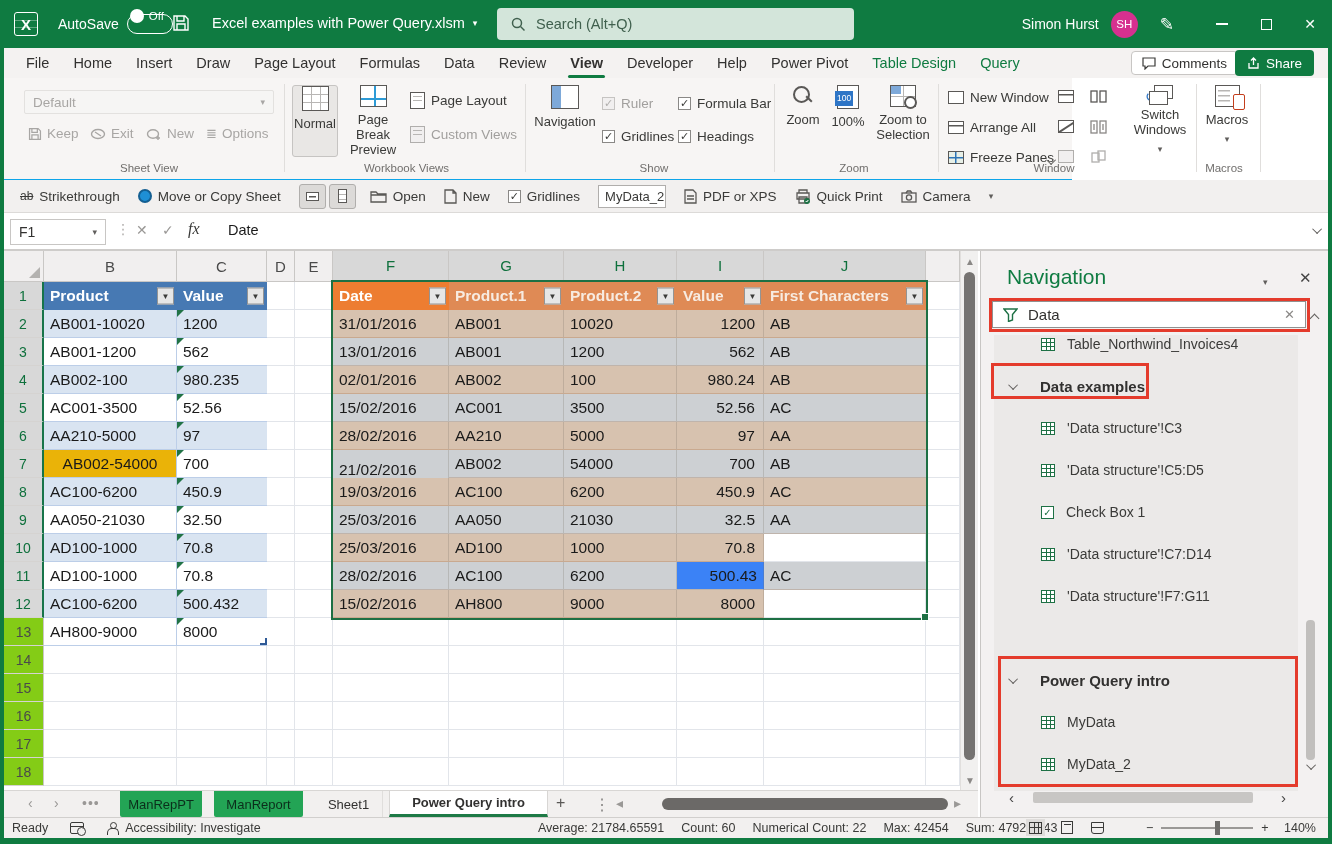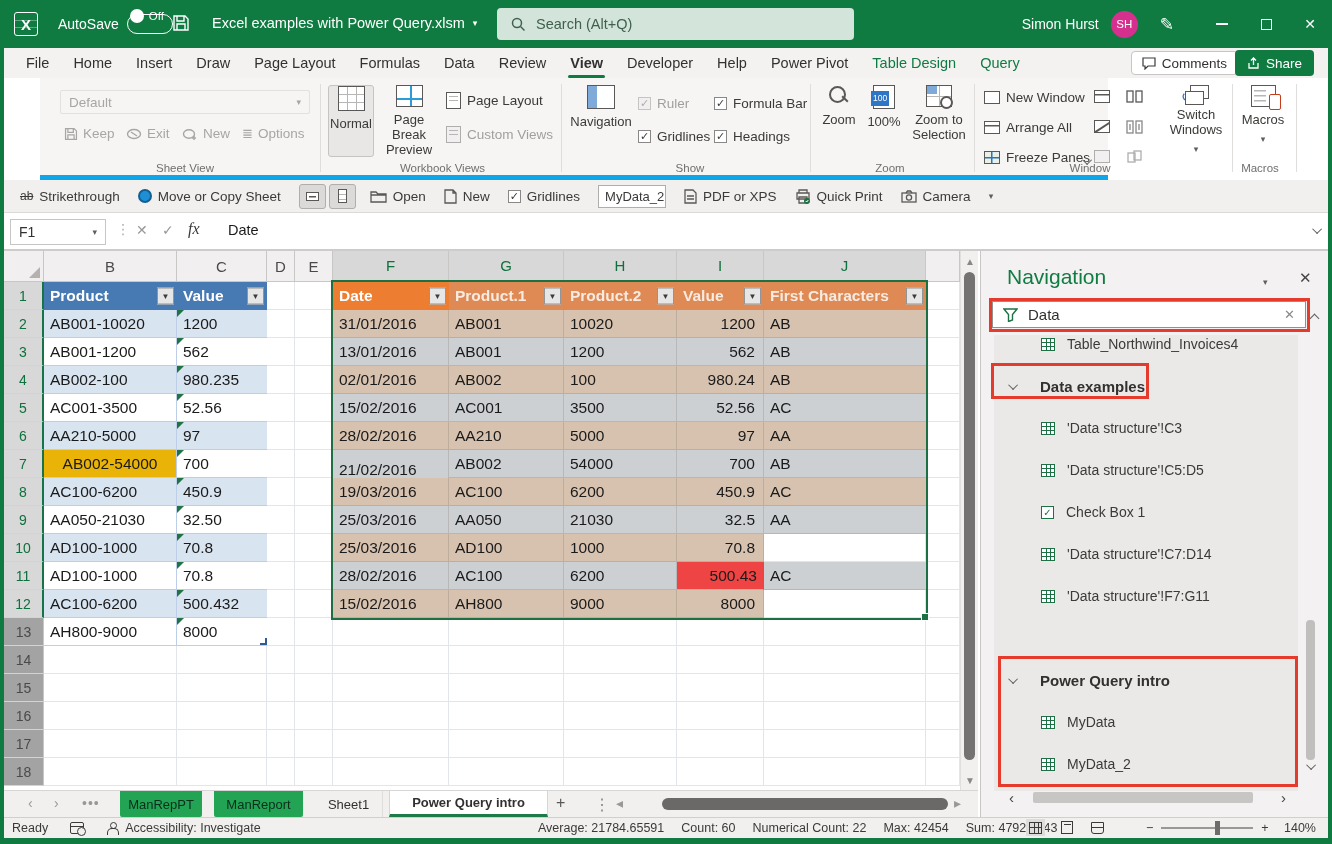--- a/index.html
+++ b/index.html
@@ -29,21 +29,21 @@
   
   #tabrow { position:absolute; left:4px; top:48px; width:1324px; height:30px; background:#F4F2F1; display:flex; align-items:center; padding-left:10px; }
   .rtab { padding:0 12px; font-size:14.5px; color:#323130; height:30px; display:flex; align-items:center; position:relative; }
   .rtab.active { font-weight:600; }
   .rtab.active::after { content:""; position:absolute; left:10px; right:10px; bottom:0; height:3px; background:#0F7B41; border-radius:2px; }
   .rtab.contextual { color:#0F7B41; }
   .comments-btn { position:absolute; right:90px; top:3px; height:24px; border:1px solid #C8C6C4; border-radius:4px; background:#fff; display:flex; align-items:center; gap:6px; padding:0 10px; font-size:13.5px; color:#323130; }
   .share-btn { position:absolute; right:14px; top:2px; height:26px; border-radius:4px; background:#0F7B41; color:#fff; display:flex; align-items:center; gap:6px; padding:0 12px; font-size:13.5px; }
 
   
-  #ribbon { position:absolute; left:4px; top:78px; width:1068px; height:102px; background:#F7F5F4; border-bottom:5px solid #0ea5e9; font-size:13.5px; color:#3A3A38;margin-left:36px; }
+  #ribbon { position:absolute; left:4px; top:78px; width:1068px; height:102px; background:#F7F5F4; border-bottom:1px solid #0ea5e9; font-size:13.5px; color:#3A3A38; }
   .gsep { position:absolute; top:6px; height:88px; width:1px; background:#E0DEDC; }
   .glabel { position:absolute; top:84px; font-size:11.5px; color:#716F6D; text-align:center; }
   .combo { position:absolute; left:20px; top:12px; width:250px; height:24px; background:#F6F5F4; border:1px solid #E3E1DF; border-radius:2px; color:#A8A6A4; font-size:13.5px; display:flex; align-items:center; justify-content:space-between; padding:0 8px; }
   .sv-btn { position:absolute; top:48px; display:flex; align-items:center; gap:5px; color:#A8A6A4; }
   .bigbtn { position:absolute; top:7px; height:72px; display:flex; flex-direction:column; align-items:center; justify-content:flex-start; gap:5px; text-align:center; line-height:15px; font-size:13px; }
   .bigbtn.sel { background:#E9E7E5; border:1px solid #C6C4C2; border-radius:3px; }
   .smallrow { position:absolute; display:flex; align-items:center; gap:6px; font-size:13.5px; }
   .smallrow.disabled { color:#A19F9D; }
   .cb { width:13px; height:13px; border:1px solid #8A8886; background:#fff; font-size:11px; line-height:11px; text-align:center; color:#3A3A38; }
   .cb.dis { border-color:#C6C4C2; background:#F1EFEF; color:#B0AEAC; }
@@ -104,21 +104,21 @@
   .fb-x { position:absolute; left:132px; top:9px; color:#9a9896; font-size:14px; }
   .fb-ok { position:absolute; left:158px; top:9px; color:#9a9896; font-size:14px; }
   .fb-fx { position:absolute; left:184px; top:7px; font-family:"Liberation Serif",serif; font-style:italic; font-size:16px; color:#3A3A38; }
   .fb-content { position:absolute; left:224px; top:9px; font-size:14.5px; color:#1a1a1a; }
   .fb-chev { position:absolute; right:10px; top:14px; }
 
   
   #grid { position:absolute; left:4px; top:251px; width:956px; height:539px; background:#fff; overflow:hidden; }
   .hcell { position:absolute; top:0; height:31px; background:#F1EFEF; border-right:1px solid #C9C7C5; border-bottom:1px solid #C9C7C5; color:#4A4A4A; font-size:15px; display:flex; align-items:center; justify-content:center; }
   .hcell.sel { background:#D8D8D8; color:#0E703C; border-bottom:2px solid #17744A; }
-  .rcell { position:absolute; left:0; width:40px; height:28px; background:#a3a3a3; border-right:1px solid #C9C7C5; border-bottom:1px solid #D5D3D1; color:#4A4A4A; font-size:14px; display:flex; align-items:center; justify-content:center; }
+  .rcell { position:absolute; left:0; width:40px; height:28px; background:#84cc16; border-right:1px solid #C9C7C5; border-bottom:1px solid #D5D3D1; color:#4A4A4A; font-size:14px; display:flex; align-items:center; justify-content:center; }
   .rcell.sel { background:#D8D8D8; color:#0E703C; border-right:2px solid #17744A; }
   .corner { position:absolute; left:0; top:0; width:40px; height:31px; background:#F1EFEF; border-right:1px solid #C9C7C5; border-bottom:1px solid #C9C7C5; }
   .corner::after { content:""; position:absolute; right:3px; bottom:3px; border-bottom:11px solid #B4B2B0; border-left:11px solid transparent; }
   .vline { position:absolute; top:31px; width:1px; background:#E2E5EA; }
   .hline { position:absolute; left:40px; height:1px; background:#E2E5EA; }
   .tcell { position:absolute; display:flex; align-items:center; padding:0 6px; font-size:15.5px; color:#1a1a1a; overflow:hidden; white-space:nowrap; }
   .lt-head { background:#4779B3; color:#fff; font-weight:bold; }
   .fbtn { position:absolute; right:3px; top:50%; transform:translateY(-50%); width:17px; height:17px; background:#E6E6E6; border:1px solid #949494; color:#3A3A38; font-size:8px; display:flex; align-items:center; justify-content:center; }
   .errtri { position:absolute; left:0; top:0; border-top:7px solid #217346; border-right:7px solid transparent; }
   .bluehandle { position:absolute; right:0; bottom:0; width:7px; height:7px; border-right:2.5px solid #2F5A97; border-bottom:2.5px solid #2F5A97; }
@@ -789,21 +789,21 @@
       </div>
       <div class="tcell " style="left: 329px; top: 311px; width: 116px; height: 28px; background: rgb(205, 208, 211); border-bottom: 1px solid rgb(191, 180, 172); border-right: 1px solid rgba(120, 110, 100, 0.25);">
         <span>28/02/2016</span>
       </div>
       <div class="tcell " style="left: 445px; top: 311px; width: 115px; height: 28px; background: rgb(205, 208, 211); border-bottom: 1px solid rgb(191, 180, 172); border-right: 1px solid rgba(120, 110, 100, 0.25);">
         <span>AC100</span>
       </div>
       <div class="tcell " style="left: 560px; top: 311px; width: 113px; height: 28px; background: rgb(205, 208, 211); border-bottom: 1px solid rgb(191, 180, 172); border-right: 1px solid rgba(120, 110, 100, 0.25);">
         <span>6200</span>
       </div>
-      <div class="tcell " style="left: 673px; top: 311px; width: 87px; height: 28px; background: #ef4444; border-bottom: 1px solid rgb(191, 180, 172); border-right: 1px solid rgba(120, 110, 100, 0.25); justify-content: flex-end; ">
+      <div class="tcell " style="left: 673px; top: 311px; width: 87px; height: 28px; background: #3b82f6; border-bottom: 1px solid rgb(191, 180, 172); border-right: 1px solid rgba(120, 110, 100, 0.25); justify-content: flex-end; ">
         <span>500.43</span>
       </div>
       <div class="tcell " style="left: 760px; top: 311px; width: 162px; height: 28px; background: rgb(205, 208, 211); border-bottom: 1px solid rgb(191, 180, 172);">
         <span>AC</span>
       </div>
       <div class="tcell " style="left: 329px; top: 339px; width: 116px; height: 28px; background: rgb(215, 194, 175); border-bottom: 1px solid rgb(201, 169, 143); border-right: 1px solid rgba(120, 110, 100, 0.25);">
         <span>15/02/2016</span>
       </div>
       <div class="tcell " style="left: 445px; top: 339px; width: 115px; height: 28px; background: rgb(215, 194, 175); border-bottom: 1px solid rgb(201, 169, 143); border-right: 1px solid rgba(120, 110, 100, 0.25);">
         <span>AH800</span>

